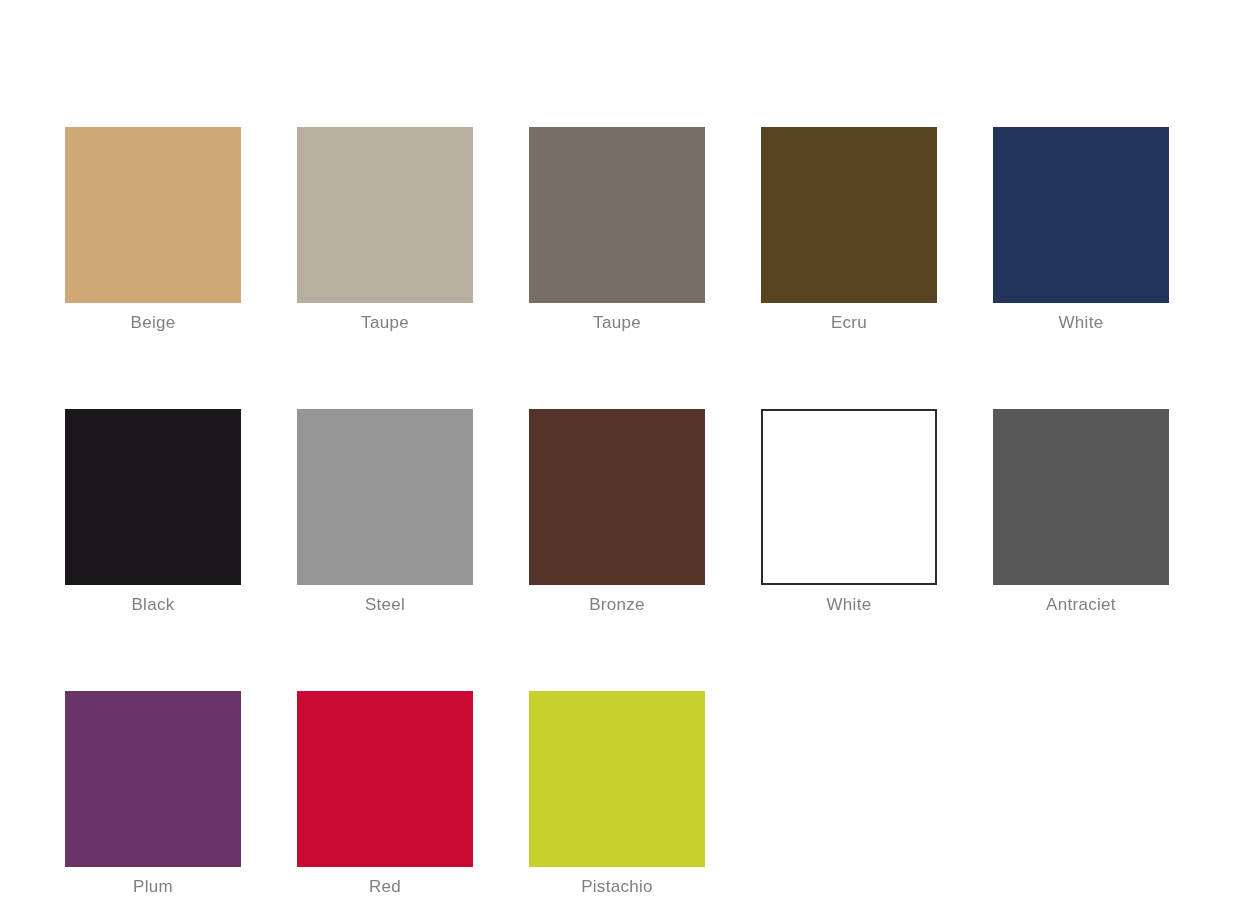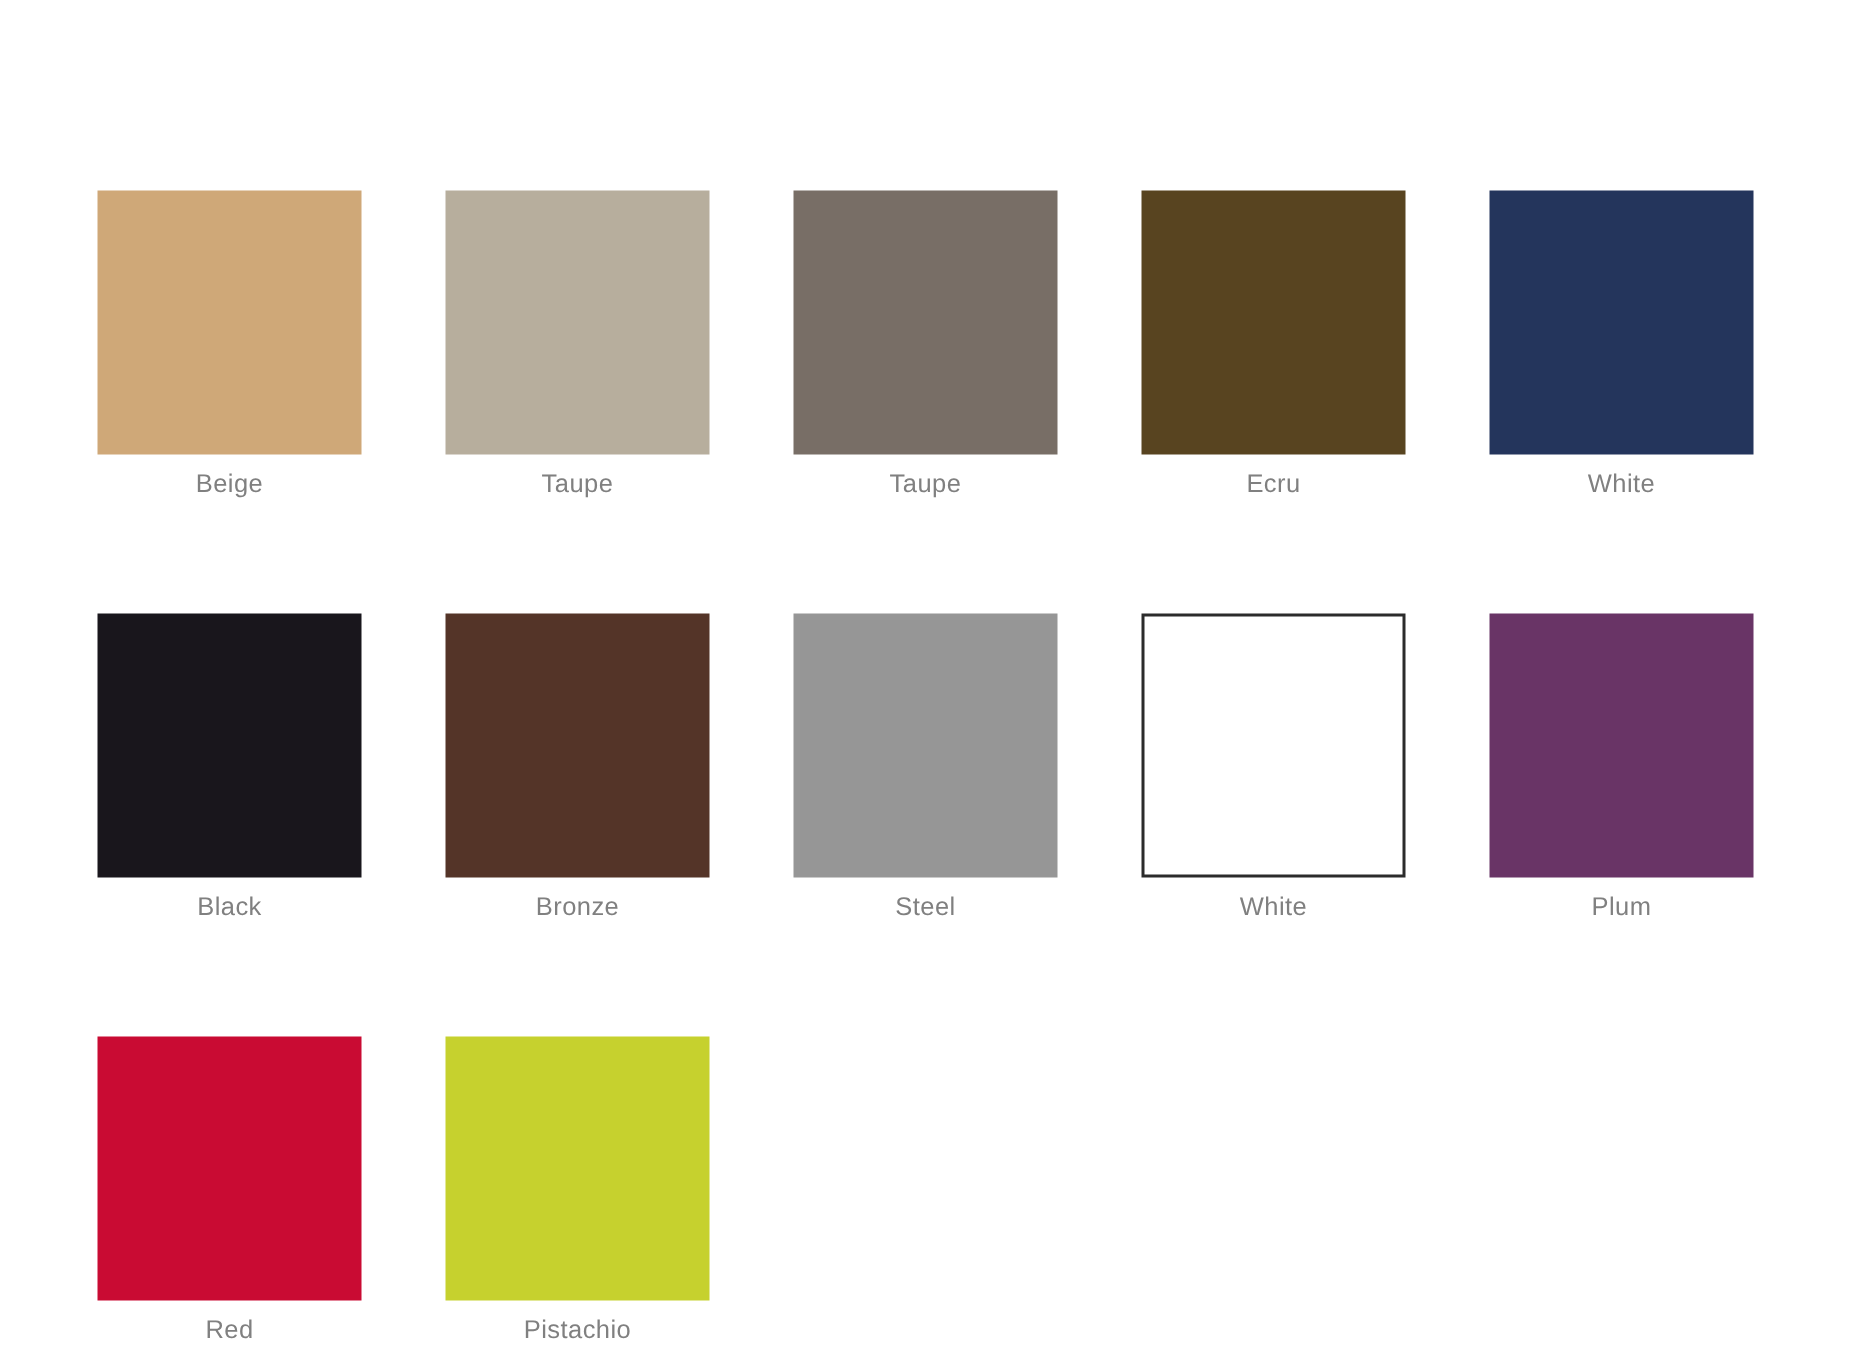--- a/index.html
+++ b/index.html
@@ -86,30 +86,34 @@
       </div>
       <div class="swatch-cell">
         <div class="swatch-chip" style="background-color: rgb(36, 53, 92);"></div>
         <div class="swatch-label">White</div>
       </div>
       <div class="swatch-cell">
         <div class="swatch-chip" style="background-color: rgb(25, 22, 28);"></div>
         <div class="swatch-label">Black</div>
       </div>
       <div class="swatch-cell">
+        <div class="swatch-chip" style="background-color: rgb(150, 150, 150);"></div>
+        <div class="swatch-label">Steel</div>
+      </div>
+      <div class="swatch-cell">
         <div class="swatch-chip" style="background-color: rgb(84, 52, 40);"></div>
         <div class="swatch-label">Bronze</div>
       </div>
       <div class="swatch-cell">
-        <div class="swatch-chip" style="background-color: rgb(150, 150, 150);"></div>
-        <div class="swatch-label">Steel</div>
+        <div class="swatch-chip has-outline" style="background-color: rgb(255, 255, 255); border-color: rgb(43, 43, 43);"></div>
+        <div class="swatch-label">White</div>
       </div>
       <div class="swatch-cell">
-        <div class="swatch-chip has-outline" style="background-color: rgb(255, 255, 255); border-color: rgb(43, 43, 43);"></div>
-        <div class="swatch-label">White</div>
+        <div class="swatch-chip" style="background-color: rgb(88, 88, 88);"></div>
+        <div class="swatch-label">Antraciet</div>
       </div>
       <div class="swatch-cell">
         <div class="swatch-chip" style="background-color: rgb(105, 52, 102);"></div>
         <div class="swatch-label">Plum</div>
       </div>
       <div class="swatch-cell">
         <div class="swatch-chip" style="background-color: rgb(201, 11, 51);"></div>
         <div class="swatch-label">Red</div>
       </div>
       <div class="swatch-cell">

